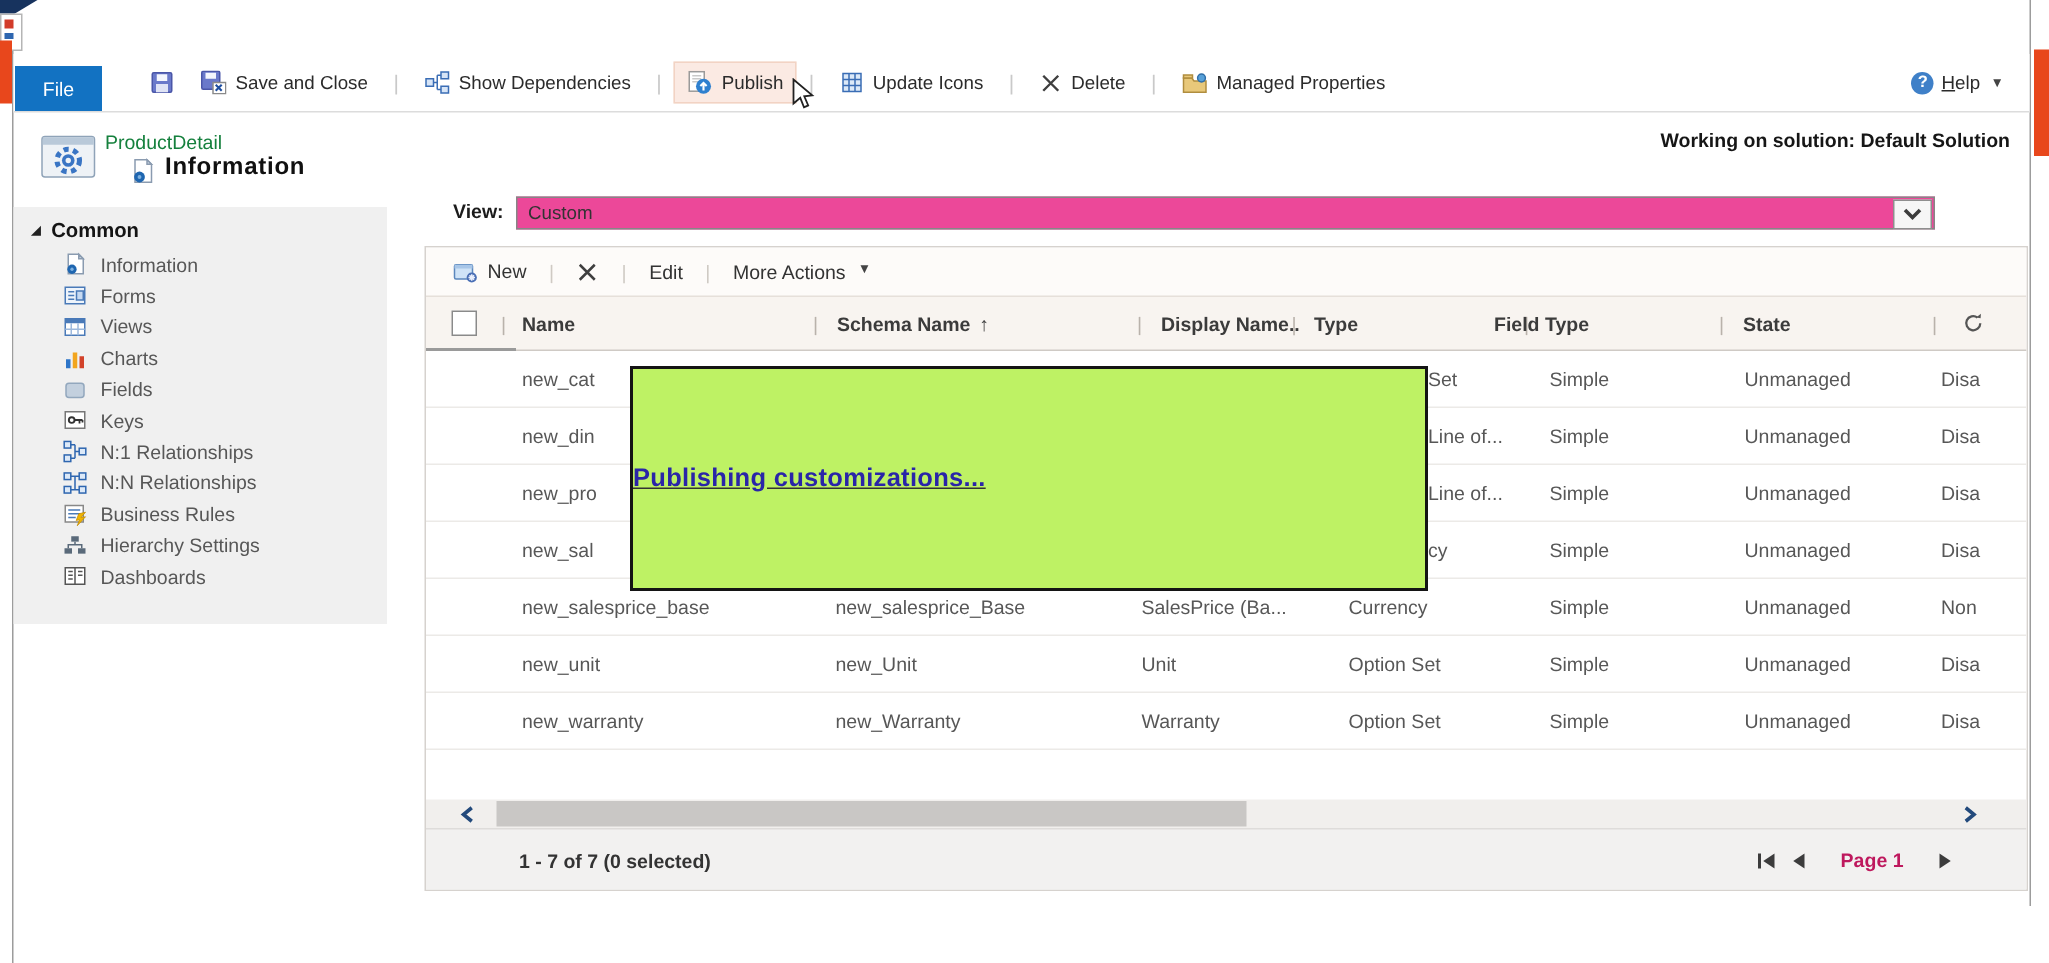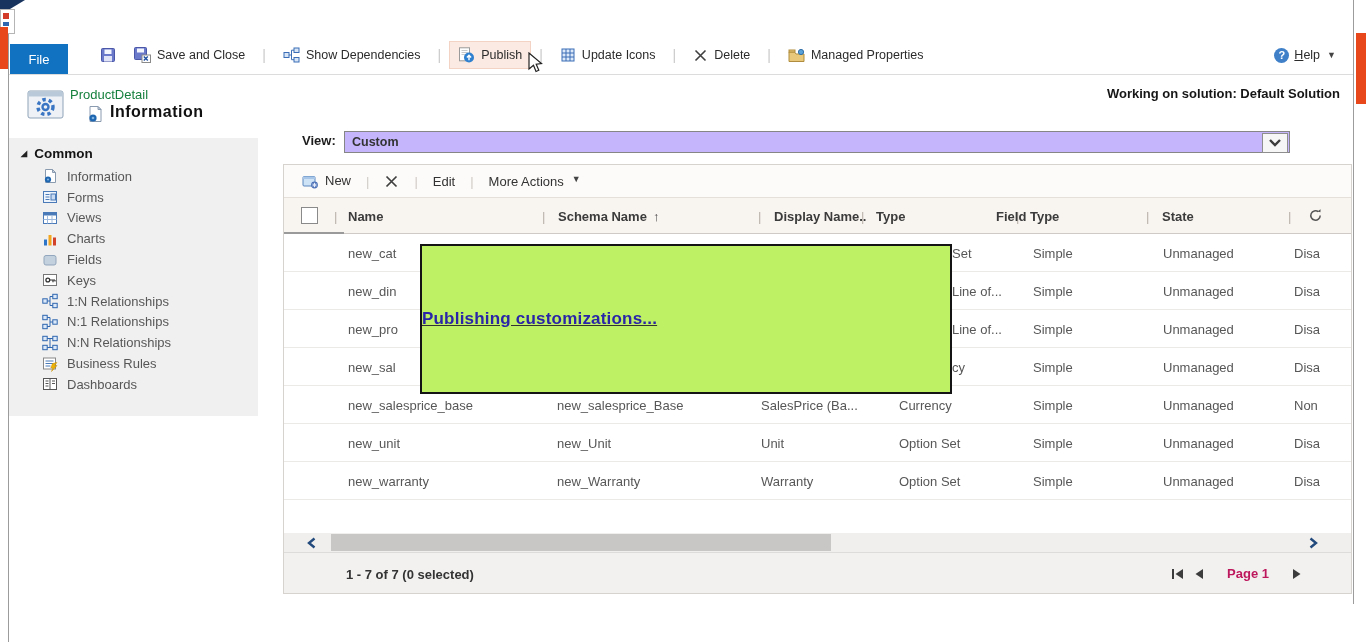--- a/index.html
+++ b/index.html
@@ -44,21 +44,21 @@
   .sidebar{position:absolute;left:9px;top:138px;width:249px;height:278px;background:#f0f0f0;}
   .group-header{display:flex;align-items:center;gap:7px;padding:8px 0 5px 12px;font-weight:bold;
                 font-size:13.5px;color:#141414;}
   .group-header .tri{font-size:8px;color:#222;}
   .nav-item{display:flex;align-items:center;gap:9px;height:20.8px;padding-left:33px;font-size:13px;
             color:#575757;cursor:default;}
   .nav-item .nicon{width:16px;height:16px;flex:0 0 16px;}
   
   .view-label{position:absolute;left:302px;top:133px;font-size:13px;font-weight:bold;color:#1c1c1c;}
   .view-select{position:absolute;left:344px;top:131px;width:946px;height:22px;border:1px solid #868686;
-               background:#c4b5fd;font-size:12.5px;color:#333;box-sizing:border-box;font-weight:bold;}
+               background:#ec4899;font-size:12.5px;color:#333;box-sizing:border-box;}
   .view-select .val{position:absolute;left:7px;top:3px;}
   .view-chevron{position:absolute;right:1px;top:1px;width:24px;height:18px;background:#f6f6f6;
                 border:1px solid #8e8e8e;display:flex;align-items:center;justify-content:center;}
   
   .grid{position:absolute;left:283px;top:164px;width:1067px;height:428px;background:#fff;
         border:1px solid #d6d2ce;box-sizing:content-box;overflow:hidden;}
   .gtoolbar{height:32px;border-bottom:1px solid #e6e0da;background:#fdfbf9;display:flex;
             align-items:center;font-size:13px;color:#333;padding-left:12px;}
   .gt-btn{display:flex;align-items:flex-start;gap:6px;padding:4px 6px;}
   .gt-sep{color:#cfcac4;margin:0 9px;}
@@ -278,31 +278,20 @@
             <rect x="1.5" y="2.5" width="13" height="11" fill="#fff" stroke="#777"></rect>
             <circle cx="5.8" cy="8" r="1.9" fill="none" stroke="#333" stroke-width="1.3"></circle>
             <path d="M7.7 8h5.3M11 8v2.3M13 8v1.6" fill="none" stroke="#333" stroke-width="1.2"></path>
           </svg>
         </span>
         <span>Keys</span>
       </div>
       <div class="nav-item">
         <span class="nicon">
           <svg width="16" height="16">
-            <rect x="0.8" y="5.8" width="4.4" height="4.4" fill="#dce9f8" stroke="#2e66b0"></rect>
-            <rect x="10.8" y="1.3" width="4.4" height="4.4" fill="#dce9f8" stroke="#2e66b0"></rect>
-            <rect x="10.8" y="10.3" width="4.4" height="4.4" fill="#dce9f8" stroke="#2e66b0"></rect>
-            <path d="M5.2 8h2.8M8 3.5v9M8 3.5h2.8M8 12.5h2.8" fill="none" stroke="#2e66b0"></path>
-          </svg>
-        </span>
-        <span>1:N Relationships</span>
-      </div>
-      <div class="nav-item">
-        <span class="nicon">
-          <svg width="16" height="16">
             <rect x="0.8" y="1.3" width="4.4" height="4.4" fill="#dce9f8" stroke="#2e66b0"></rect>
             <rect x="0.8" y="10.3" width="4.4" height="4.4" fill="#dce9f8" stroke="#2e66b0"></rect>
             <rect x="10.8" y="5.8" width="4.4" height="4.4" fill="#dce9f8" stroke="#2e66b0"></rect>
             <path d="M5.2 3.5H8M5.2 12.5H8M8 3.5v9M8 8h2.8" fill="none" stroke="#2e66b0"></path>
           </svg>
         </span>
         <span>N:1 Relationships</span>
       </div>
       <div class="nav-item">
         <span class="nicon">
@@ -318,20 +307,31 @@
       </div>
       <div class="nav-item">
         <span class="nicon">
           <svg width="16" height="16">
             <rect x="1.5" y="2" width="12" height="11" fill="#fff" stroke="#888"></rect>
             <path d="M3.5 5h8M3.5 7.5h8M3.5 10h5" stroke="#4a7ab8"></path>
             <polygon points="10.5,7.5 15,6.5 12,10 15,9.5 9.5,15.5 11,11.5 8.8,12" fill="#f0b400" stroke="#c08900" stroke-width="0.5"></polygon>
           </svg>
         </span>
         <span>Business Rules</span>
+      </div>
+      <div class="nav-item">
+        <span class="nicon">
+          <svg width="16" height="16">
+            <rect x="5.5" y="1.5" width="5" height="3.6" fill="#5a6a7a"></rect>
+            <rect x="1" y="9.5" width="5" height="3.6" fill="#5a6a7a"></rect>
+            <rect x="10" y="9.5" width="5" height="3.6" fill="#5a6a7a"></rect>
+            <path d="M8 5.1v2M3.5 9.5V7.1h9v2.4" fill="none" stroke="#5a6a7a"></path>
+          </svg>
+        </span>
+        <span>Hierarchy Settings</span>
       </div>
       <div class="nav-item">
         <span class="nicon">
           <svg width="16" height="16">
             <rect x="1.5" y="2.5" width="13" height="11" fill="#fff" stroke="#555"></rect>
             <path d="M8 2.5v11" stroke="#555"></path>
             <path d="M3.5 5h3M3.5 7.5h3M3.5 10h3M10 5h3M10 7.5h3" stroke="#555"></path>
           </svg>
         </span>
         <span>Dashboards</span>

